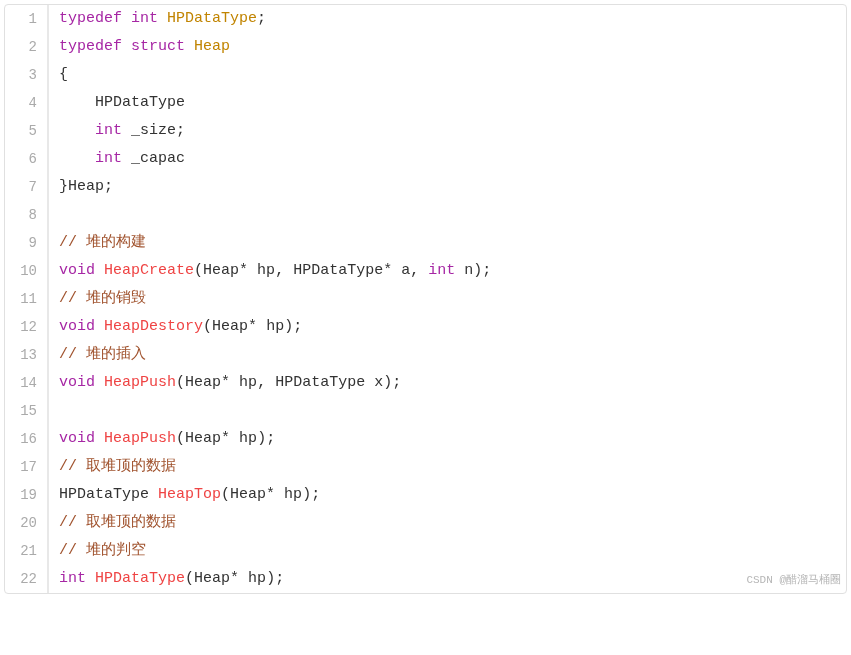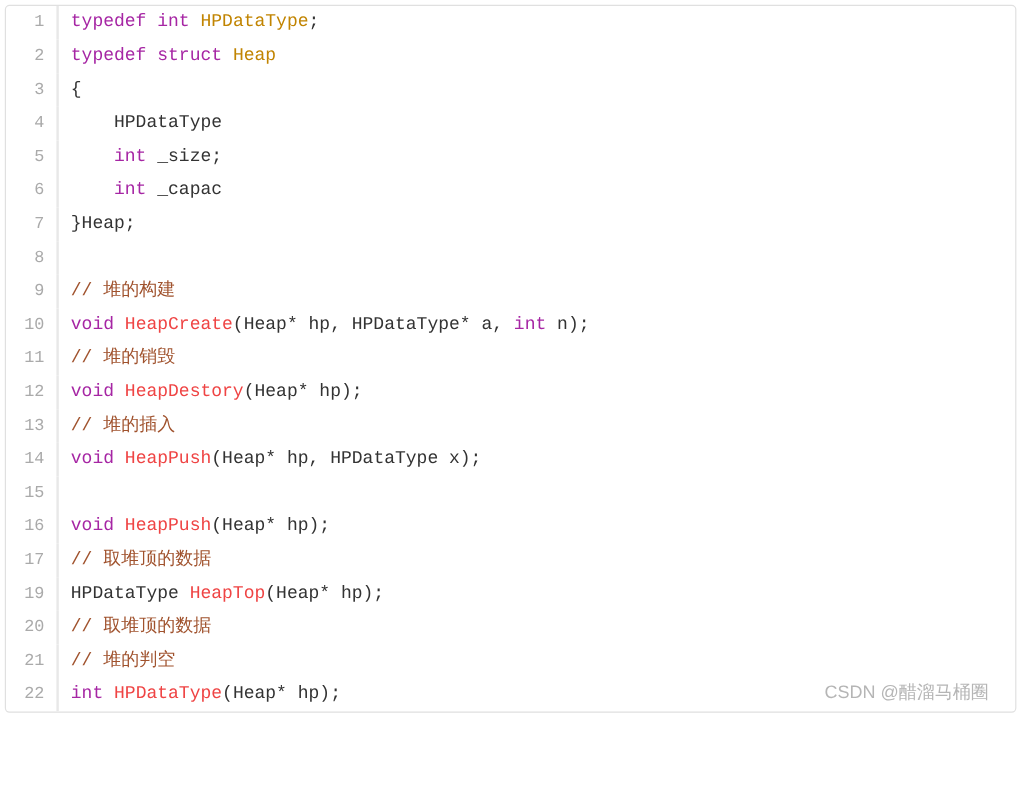--- a/index.html
+++ b/index.html
@@ -44,25 +44,25 @@
     .kw-type { color: #a626a4; }
     .kw-struct { color: #a626a4; }
     .type-name { color: #c18401; }
     .ident { color: #333; }
     .func-name { color: #ef4444; }
     .comment { color: #a0522d; }
     .brace { color: #333; }
     .punct { color: #333; }
     .watermark {
       position: absolute;
-      right: 22px;
+      right: 5px;
       bottom: 6px;
       color: rgba(120,120,120,0.55);
-      font-size: 15px;
-      font-family: Liberation Sans, sans-serif;
+      font-size: 11px;
+      font-family: Liberation Mono, monospace;
       pointer-events: none;
     }
   </style>
 </head>
 <body>
 
 <div class="code-block">
   <div id="lines">
       <div class="code-line">
         <div class="line-number">1</div>

